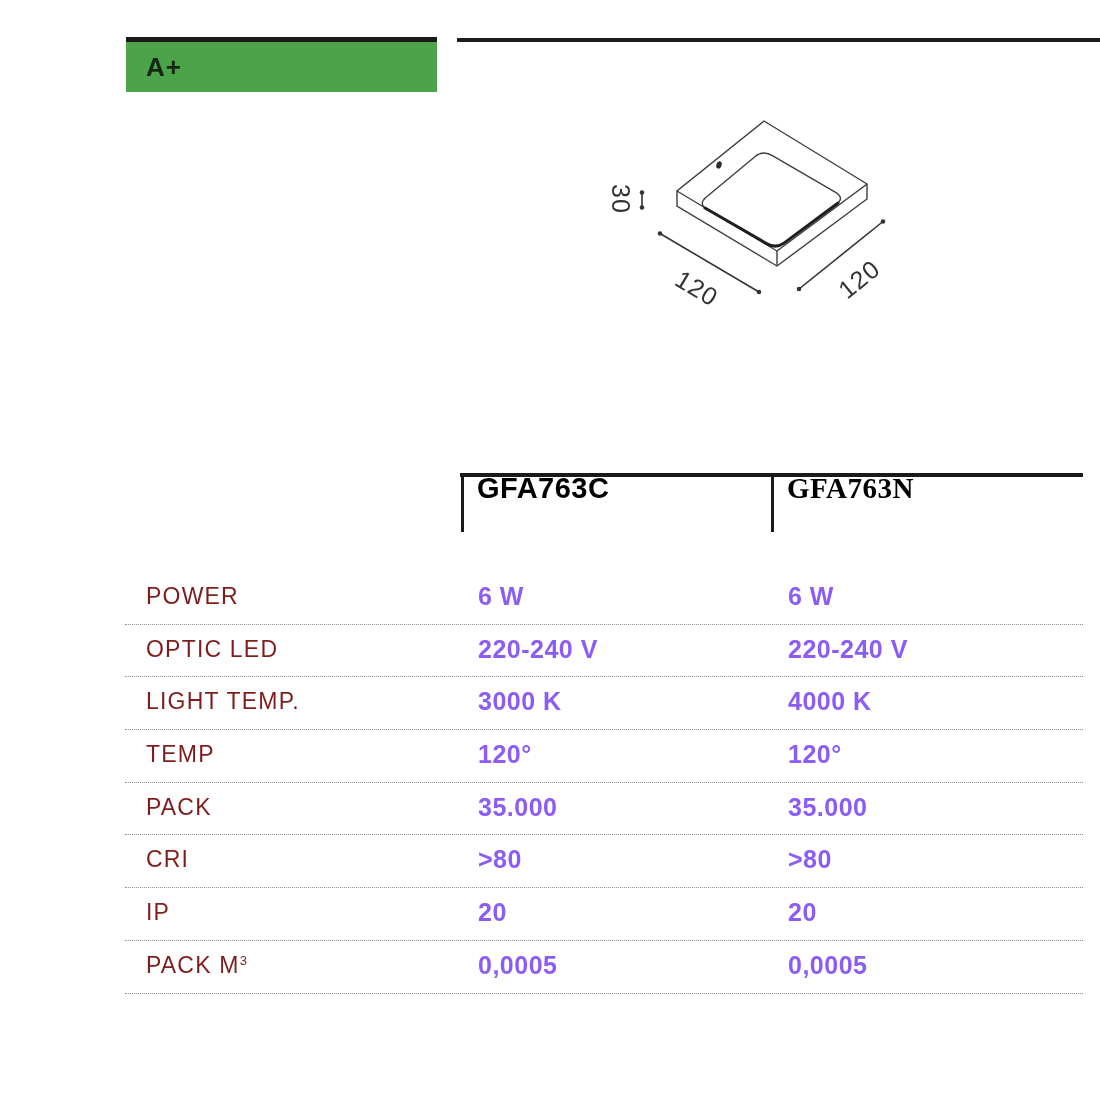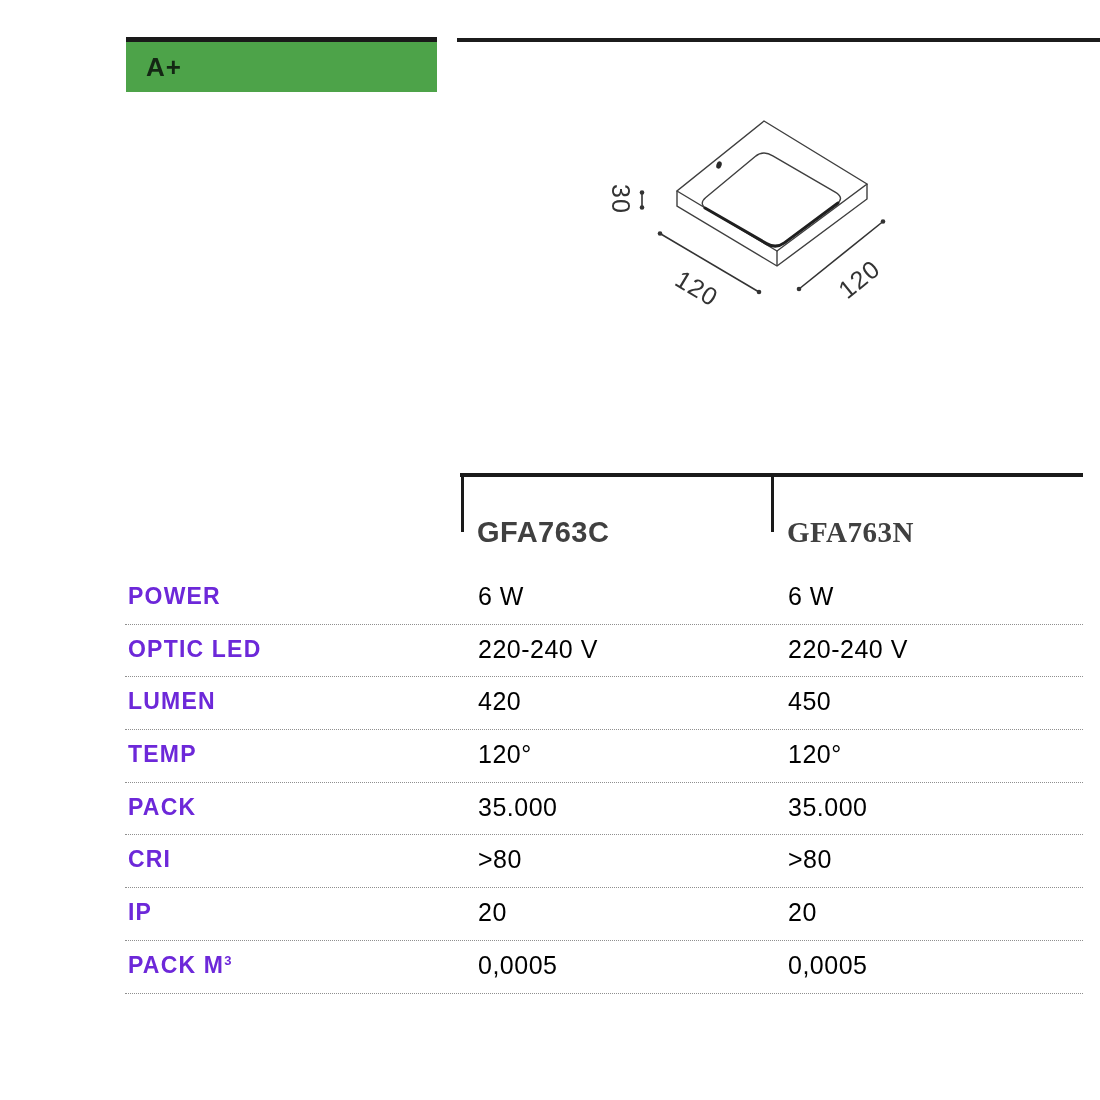--- a/index.html
+++ b/index.html
@@ -17,31 +17,31 @@
   
   .top-rule{position:absolute;left:457px;top:38px;width:643px;height:4px;background:#1c1c1c;}
   
   .drawing{position:absolute;left:580px;top:105px;width:340px;height:215px;}
   .drawing text{font-family:"Liberation Sans",sans-serif;fill:#333;font-size:25px;letter-spacing:1px;}
   
   .hdr-line{position:absolute;left:460px;top:473px;width:623px;height:4px;background:#1a1a1a;}
   .hdr-v1{position:absolute;left:461px;top:473px;width:3px;height:59px;background:#1a1a1a;}
   .hdr-v2{position:absolute;left:771px;top:473px;width:3px;height:59px;background:#1a1a1a;}
   .hdr-code{
-    position:absolute;top:516px;font-size:29px;font-weight:700;color:#404040;letter-spacing:0.5px;text-align:center;
+    position:absolute;top:472px;font-size:29px;font-weight:700;color:#000000;letter-spacing:0.5px;text-align:center;
   }
   .hdr-code.c1{left:477px;}
   .hdr-code.c2{left:787px;font-family:Liberation Serif, serif;}
   
   .spec-table{position:absolute;left:125px;top:572px;width:958px;}
   .spec-row{position:relative;height:51.7px;border-bottom:1px dotted #8f8f8f;}
   .spec-row span{position:absolute;top:50%;transform:translateY(-54%);white-space:nowrap;}
-  .spec-label{left:3px;font-size:23px;font-weight:700;letter-spacing:1.2px;color:#6d28d9;}
+  .spec-label{left:21px;font-size:23px;font-weight:400;letter-spacing:1.2px;color:#7f1d1d;}
   .spec-label sup{font-size:13px;letter-spacing:0;}
-  .spec-value{font-size:25px;font-weight:400;color:#000000;letter-spacing:0.5px;}
+  .spec-value{font-size:25px;font-weight:700;color:#8b5cf6;letter-spacing:0.5px;}
   .spec-value.col1{left:353px;}
   .spec-value.col2{left:663px;}
 </style>
 </head>
 <body>
 
 <div id="canvas">
 
   <div class="energy-top-bar" style="background: rgb(26, 26, 26);"></div>
   <div class="energy-bar" style="background: rgb(77, 163, 73);">
@@ -90,23 +90,23 @@
         <span class="spec-label">POWER</span>
         <span class="spec-value col1">6 W</span>
         <span class="spec-value col2">6 W</span>
       </div>
       <div class="spec-row">
         <span class="spec-label">OPTIC LED</span>
         <span class="spec-value col1">220-240 V</span>
         <span class="spec-value col2">220-240 V</span>
       </div>
       <div class="spec-row">
-        <span class="spec-label">LUMEN</span>
-        <span class="spec-value col1">420</span>
-        <span class="spec-value col2">450</span>
+        <span class="spec-label">LIGHT TEMP.</span>
+        <span class="spec-value col1">3000 K</span>
+        <span class="spec-value col2">4000 K</span>
       </div>
       <div class="spec-row">
         <span class="spec-label">TEMP</span>
         <span class="spec-value col1">120°</span>
         <span class="spec-value col2">120°</span>
       </div>
       <div class="spec-row">
         <span class="spec-label">PACK</span>
         <span class="spec-value col1">35.000</span>
         <span class="spec-value col2">35.000</span>

